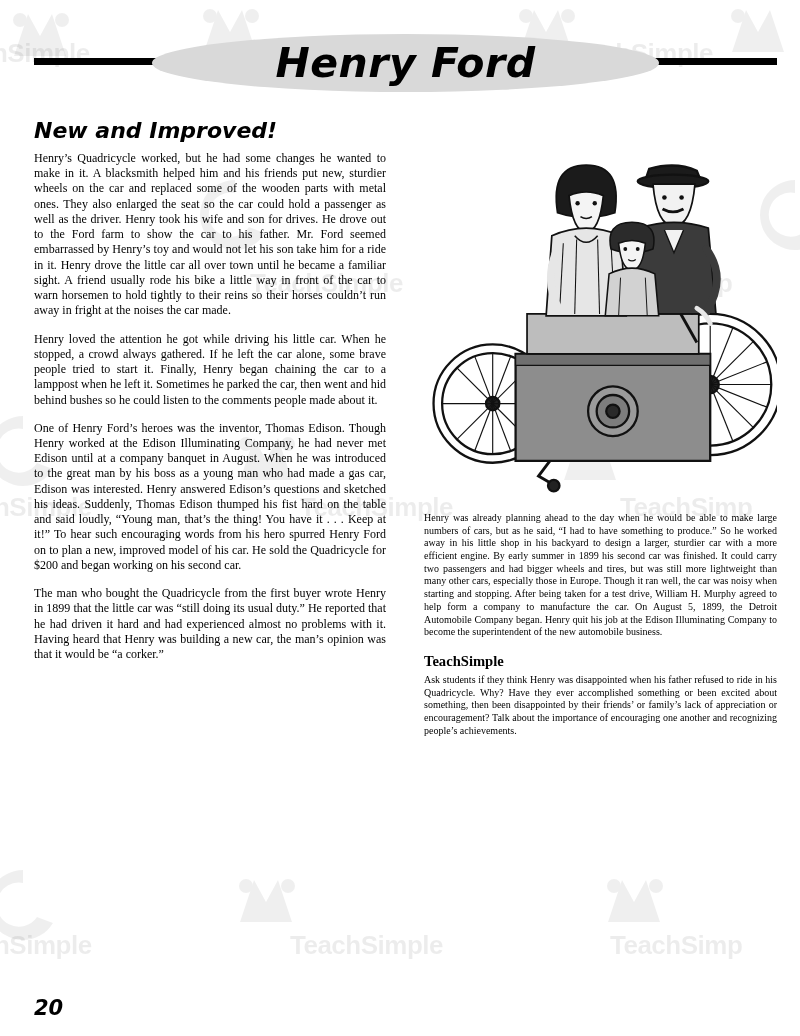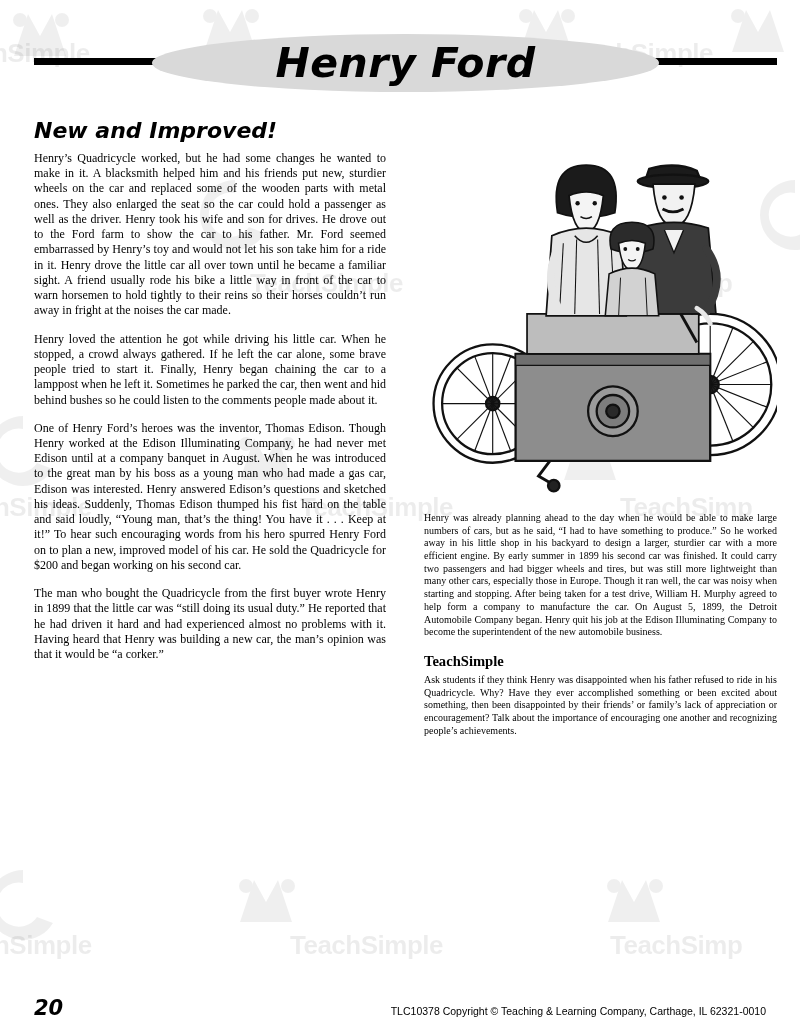--- a/index.html
+++ b/index.html
@@ -375,14 +375,13 @@
       <p class="below-illus">Henry was already planning ahead to the day when he would be able to make large numbers of cars, but as he said, “I had to have something to produce.” So he worked away in his little shop in his backyard to design a larger, sturdier car with a more efficient engine. By early summer in 1899 his second car was finished. It could carry two passengers and had bigger wheels and tires, but was still more lightweight than many other cars, especially those in Europe. Though it ran well, the car was noisy when starting and stopping. After being taken for a test drive, William H. Murphy agreed to help form a company to manufacture the car. On August 5, 1899, the Detroit Automobile Company began. Henry quit his job at the Edison Illuminating Company to become the superintendent of the new automobile business.</p>
 
       <div class="discussion-head">TeachSimple</div>
       <p class="below-illus">Ask students if they think Henry was disappointed when his father refused to ride in his Quadricycle. Why? Have they ever accomplished something or been excited about something, then been disappointed by their friends’ or family’s lack of appreciation or encouragement? Talk about the importance of encouraging one another and recognizing people’s achievements.</p>
     </div>
   </div>
 </div>
 
 <div class="footer">
   <div class="page-num">20</div>
-  <div class="copyright">TLC10378 Copyright © Teaching &amp; Learning Company, Carthage, IL  62321-0010</div>
 </div>
 
 </body></html>

